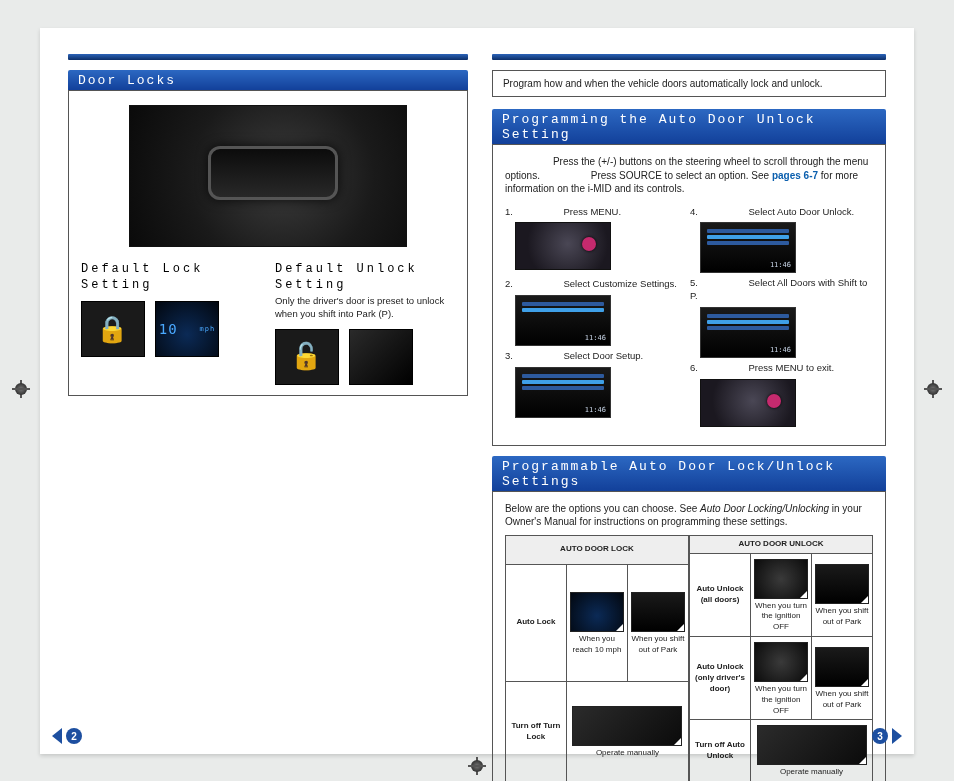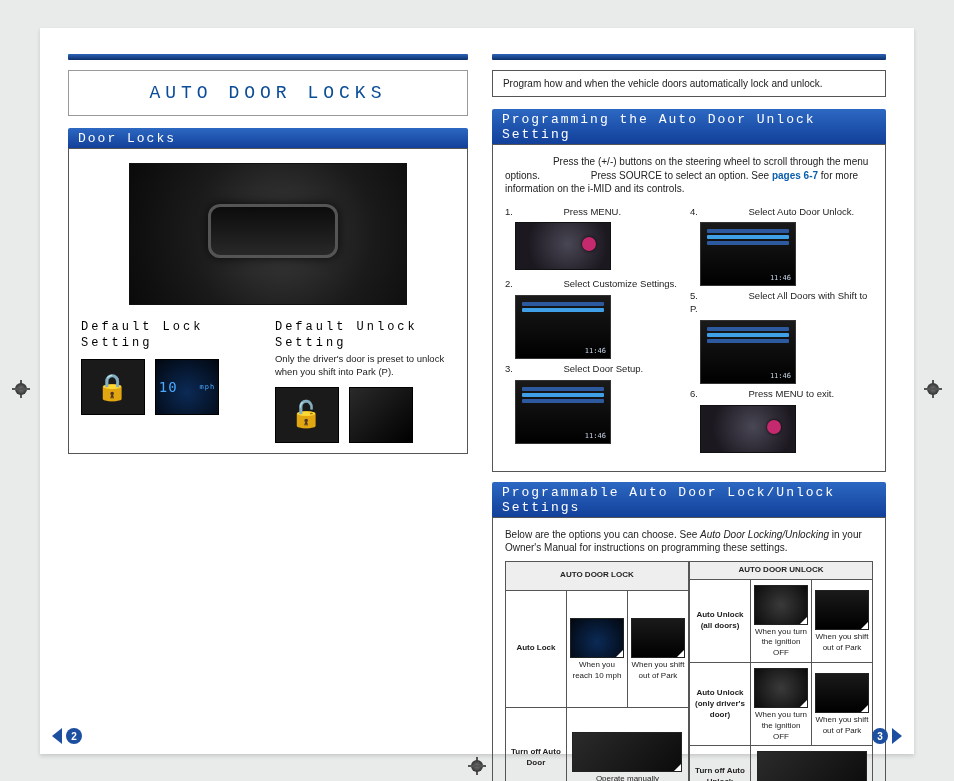--- a/index.html
+++ b/index.html
@@ -54,21 +54,21 @@
     color: #fff; font-size: 26px;
   }
   .speedo { background: radial-gradient(circle at 50% 60%,#0b2a56,#02070f); color:#4aa9ff; font-family: monospace; font-size:14px; display:flex;align-items:center;justify-content:center; letter-spacing:1px;gap:20px;}
 
   .top-desc-box { border: 1px solid #555; padding: 6px 10px; font-size: 10px; line-height:1.3; margin-bottom: 12px; }
 
   .steps { display: flex; gap: 2px; font-size: 9.5px; margin-top: 6px;}
   .steps > div { flex: 1; }
   .step-line { margin: 4px 0 4px; }
   .step-img {
-    width: 96px; height: 64px; display:block; margin: 2px 0 0 10px;
+    width: 96px; height: 51px; display:block; margin: 2px 0 0 10px;
     background: linear-gradient(#1a1a1a,#000);
     border: 1px solid #333; position: relative;
   }
   .menu-lines {
     position:absolute; left:6px; right:6px; top:6px; bottom:6px;
     display:flex; flex-direction:column; gap:2px;
   }
   .menu-lines span{ height:4px; background:#2d5a9e; border-radius:1px; }
   .menu-lines span.hl{ background:#3fa0e8; }
   .clock { position:absolute; right:4px; bottom:2px; color:#c9d6e8; font-size:7px; font-family:monospace;}
@@ -123,21 +123,20 @@
 <div class="reg-mark" style="left:468px; bottom:6px;">
     <span></span>
   </div>
 
 <div class="page">
   <div class="spread">
 
     <div class="leftcol">
       <div class="top-bar"></div>
 
-      <div class="title-block">AUTO DOOR LOCKS</div>
 
       <div class="section-head">Door Locks</div>
       <div class="section-box" style="padding-top:14px;">
         <div class="door-handle">
           <div class="handle-inset"></div>
         </div>
         <div class="two-col">
           <div>
             <div class="sub-heading">Default Lock Setting</div>
             <div class="thumb-row">
@@ -240,21 +239,21 @@
             <tbody>
                 <tr>
                   <th colspan="3">AUTO DOOR LOCK</th>
                 </tr>
             <tr>
               <td class="rowlabel">Auto Lock</td>
               <td><span class="cell-img speed"></span><span>When you reach 10 mph</span></td>
               <td><span class="cell-img"></span><span>When you shift out of Park</span></td>
             </tr>
             <tr>
-              <td class="rowlabel">Turn off Auto Door</td>
+              <td class="rowlabel">Turn off Turn Lock</td>
               <td colspan="2"><span class="cell-img door" style="width:110px;"></span><span>Operate manually</span></td>
             </tr>
           </tbody>
             </table>
 
           <table class="opt-table" style="flex:1;">
             <tbody>
                 <tr>
                   <th colspan="3">AUTO DOOR UNLOCK</th>
                 </tr>

